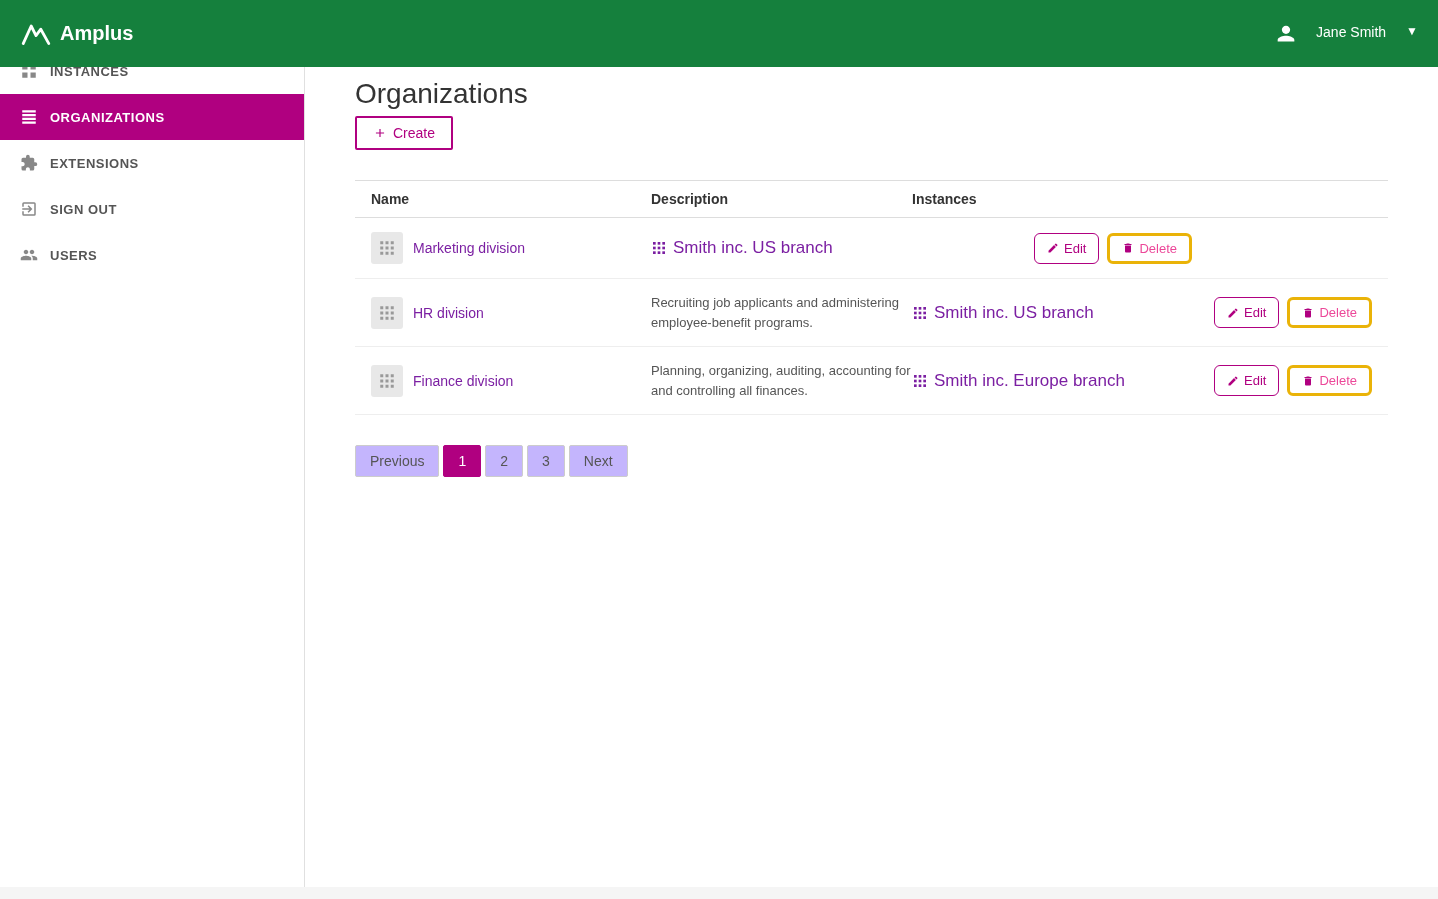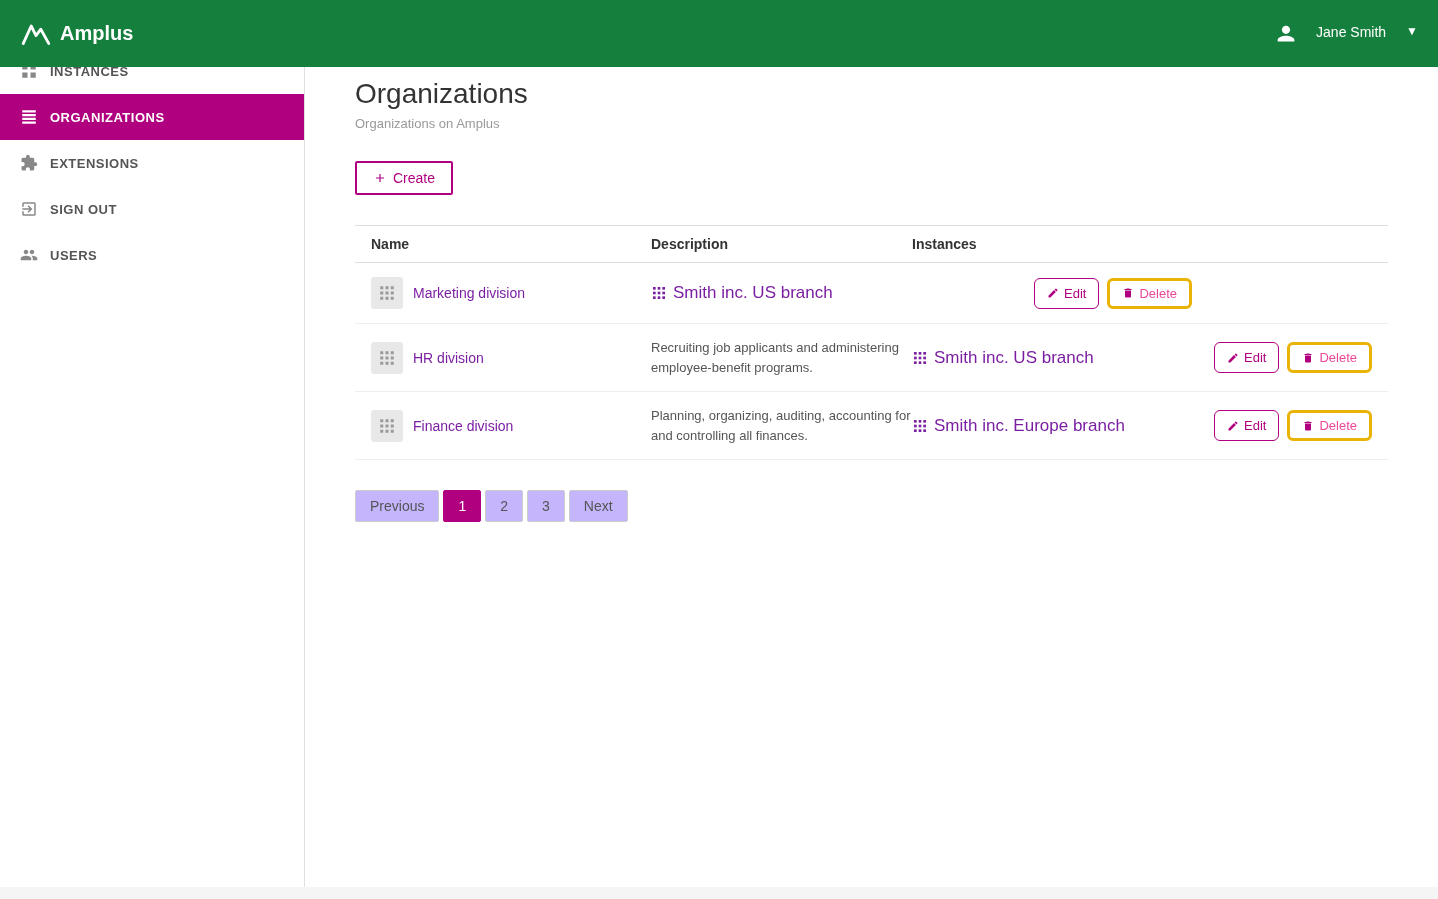--- a/index.html
+++ b/index.html
@@ -274,21 +274,20 @@
       <svg viewBox="0 0 24 24">
         <path d="M16 11c1.66 0 2.99-1.34 2.99-3S17.66 5 16 5c-1.66 0-3 1.34-3 3s1.34 3 3 3zm-8 0c1.66 0 2.99-1.34 2.99-3S9.66 5 8 5C6.34 5 5 6.34 5 8s1.34 3 3 3zm0 2c-2.33 0-7 1.17-7 3.5V19h14v-2.5c0-2.33-4.67-3.5-7-3.5zm8 0c-.29 0-.62.02-.97.05 1.16.84 1.97 1.97 1.97 3.45V19h6v-2.5c0-2.33-4.67-3.5-7-3.5z"></path>
       </svg>
       <span>USERS</span>
     </div>
 
   </div>
 
   <div class="main">
     <h1 class="page-title">Organizations</h1>
-    <p class="page-subtitle">Organizations on Amplus</p>
 
     <button class="btn-create">
       <svg width="14" height="14" viewBox="0 0 24 24" fill="#b00080">
         <path d="M19 13h-6v6h-2v-6H5v-2h6V5h2v6h6v2z"></path>
       </svg>
       <span>Create</span>
     </button>
 
     
     <div class="table-container">

